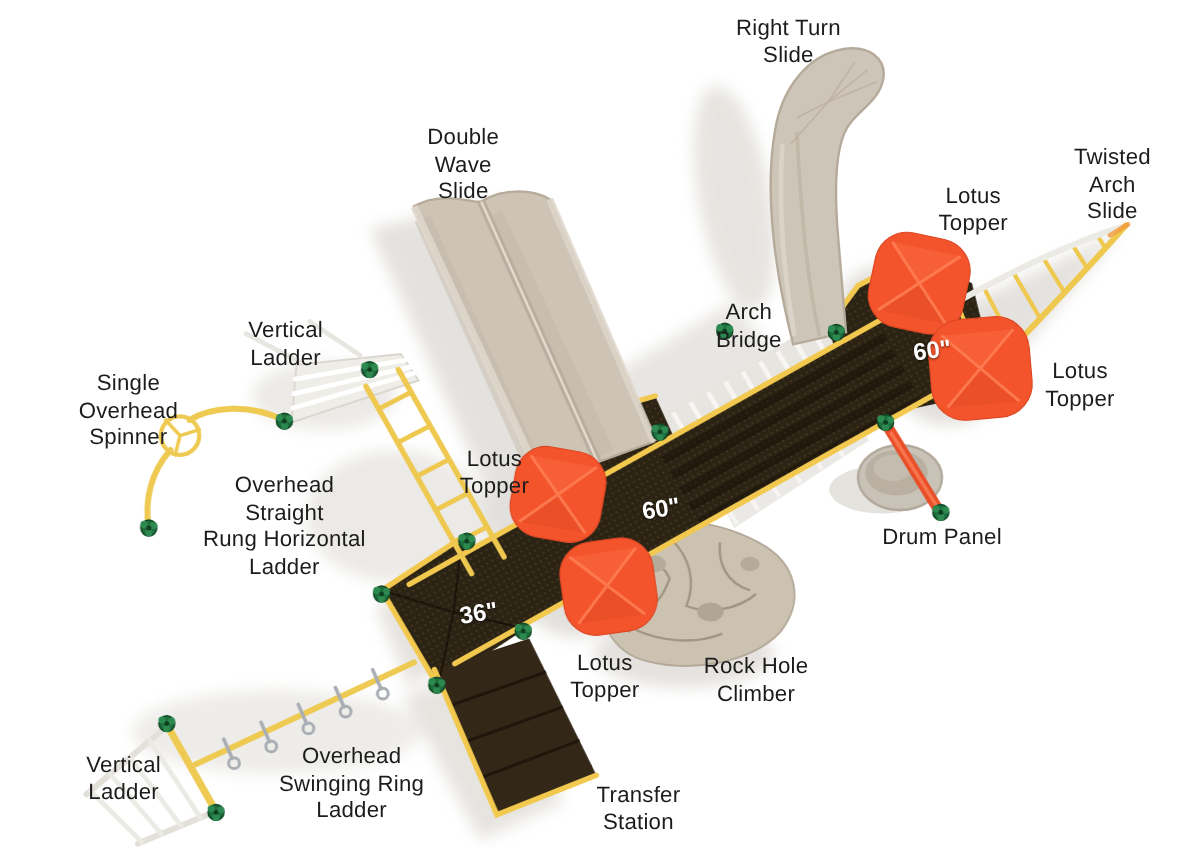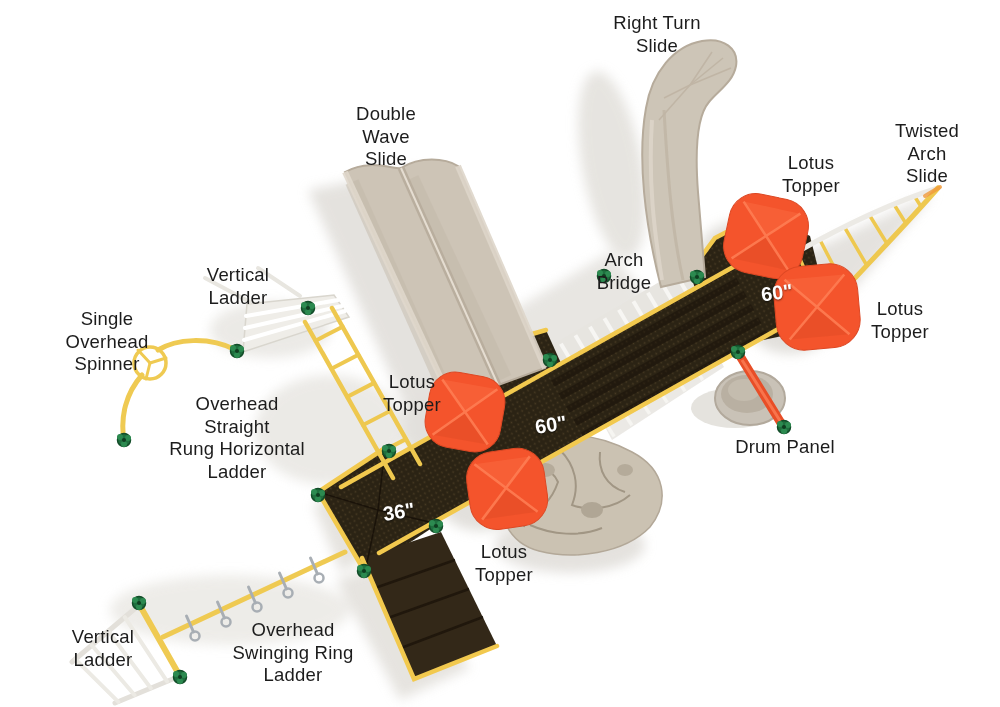--- a/index.html
+++ b/index.html
@@ -314,23 +314,27 @@
 Spinner</div>
       <div class="clabel" style="left: 221px; top: 393px;">Overhead
 Straight
 Rung Horizontal
 Ladder</div>
       <div class="clabel" style="left: 396px; top: 371px;">Lotus
 Topper</div>
       <div class="clabel" style="left: 769px; top: 436px;">Drum Panel</div>
       <div class="clabel" style="left: 488px; top: 541px;">Lotus
 Topper</div>
+      <div class="clabel" style="left: 614px; top: 544px;">Rock Hole
+Climber</div>
       <div class="clabel" style="left: 277px; top: 619px;">Overhead
 Swinging Ring
 Ladder</div>
       <div class="clabel" style="left: 87px; top: 626px;">Vertical
 Ladder</div>
+      <div class="clabel" style="left: 516px; top: 651px;">Transfer
+Station</div>
       <div class="dlabel" style="left: 761px; top: 293px; --r: -7deg;">60"</div>
       <div class="dlabel" style="left: 535px; top: 425px; --r: -9deg;">60"</div>
       <div class="dlabel" style="left: 383px; top: 512px; --r: -9deg;">36"</div>
     </div>
 
 </div>
 
 </body></html>

